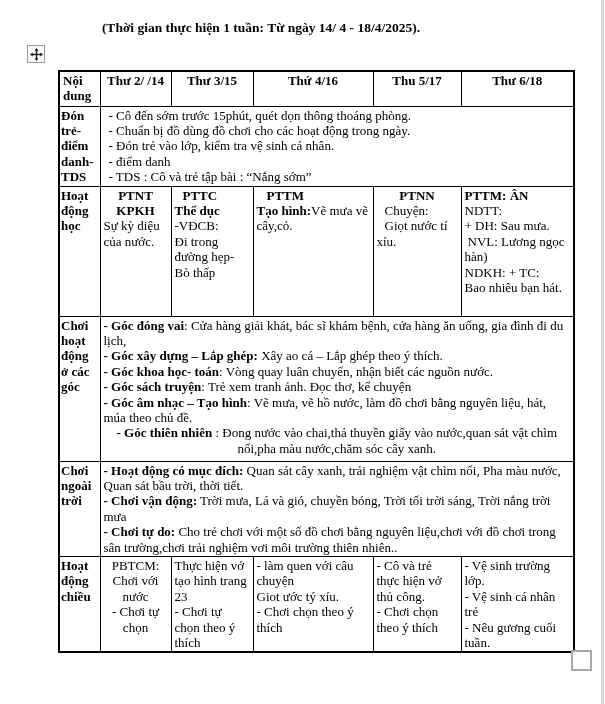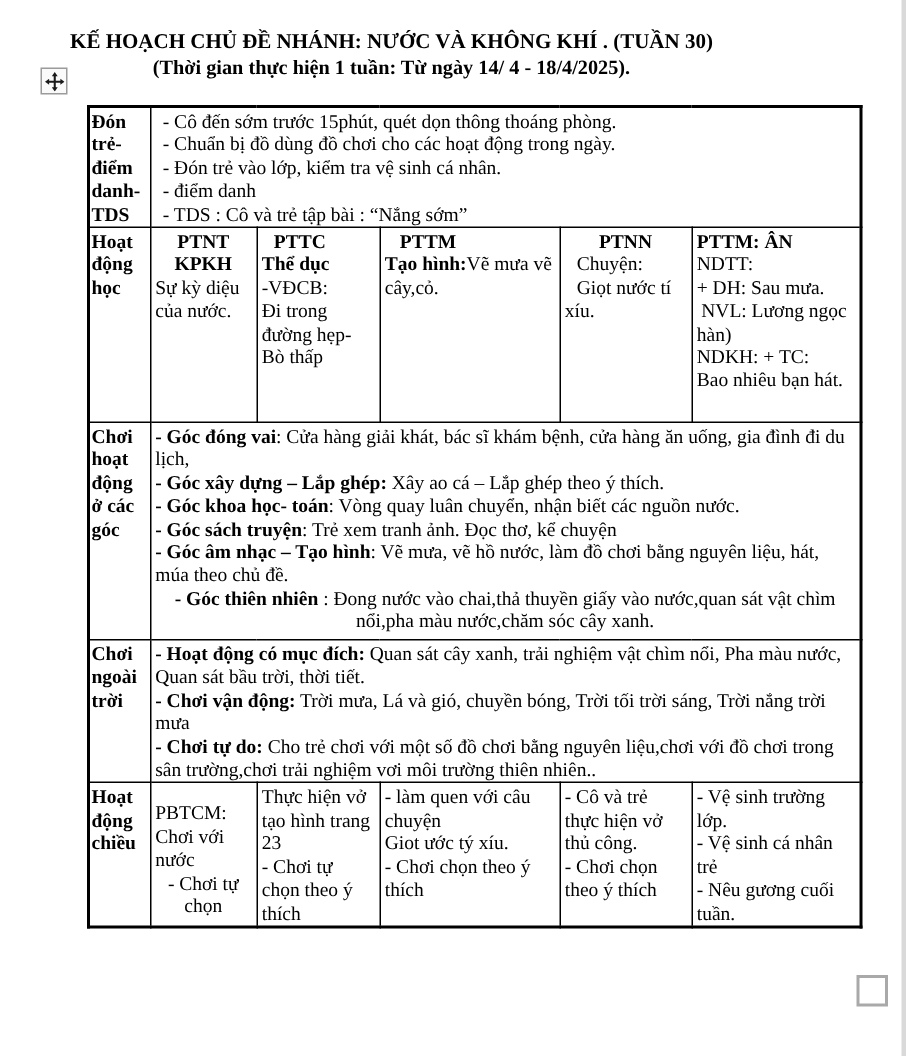--- a/index.html
+++ b/index.html
@@ -45,34 +45,41 @@
         <polygon points="8,0 5.6,3.4 10.4,3.4"></polygon>
         <polygon points="8,16 5.6,12.6 10.4,12.6"></polygon>
         <polygon points="0,8 3.4,5.6 3.4,10.4"></polygon>
         <polygon points="16,8 12.6,5.6 12.6,10.4"></polygon>
       </g>
     </svg>
   </span>
 </div>
 
 <div class="title-block">
-  <div class="title-l1">KẾ HOẠCH CHỦ ĐỀ NHÁNH: NƯỚC VÀ KHÔNG KHÍ . (TUẦN 30)</div>
   <div class="title-l2">(Thời gian thực hiện 1 tuần: Từ ngày 14/ 4 - 18/4/2025).</div>
 </div>
 
 <table class="plan">
   <colgroup>
     <col style="width:41px">
       <col style="width:71px">
       <col style="width:82px">
     <col style="width:120px">
       <col style="width:88px">
       <col style="width:113px">
   </colgroup>
   <tbody>
+      <tr style="height:35px">
+    <th class="first">Nội dung</th>
+    <th>Thư 2/ /14</th>
+    <th>Thư 3/15</th>
+    <th>Thứ 4/16</th>
+    <th>Thu 5/17</th>
+    <th>Thư 6/18</th>
+  </tr>
   <tr style="height:77px">
     <td class="lbl">Đón trẻ- điểm danh- TDS</td>
     <td class="merged" colspan="5">
           <div class="para"><span>- Cô đến sớm trước 15phút, quét dọn thông thoáng phòng.</span></div>
           <div class="para"><span>- Chuẩn bị đồ dùng đồ chơi cho các hoạt động trong ngày.</span></div>
           <div class="para"><span>- Đón trẻ vào lớp, kiểm tra vệ sinh cá nhân.</span></div>
           <div class="para"><span>- điểm danh</span></div>
           <div class="para"><span>- TDS : Cô và trẻ tập bài :  “Nắng sớm”</span></div>
         </td>
   </tr>
@@ -122,21 +129,21 @@
     <td class="lbl">Chơi ngoài trời</td>
     <td colspan="5">
           <div class="para"><span class="b">- Hoạt động có mục đích:</span><span> Quan sát cây xanh, trải nghiệm vật chìm nổi, Pha màu nước, Quan sát bầu trời, thời tiết.</span></div>
           <div class="para"><span class="b"> - Chơi vận động:</span><span> Trời mưa, Lá và gió, chuyền bóng, Trời tối trời sáng, Trời nắng trời mưa</span></div>
           <div class="para"><span class="b">- Chơi tự do:</span><span> Cho trẻ chơi với một số đồ chơi bằng nguyên liệu,chơi với đồ chơi trong sân trường,chơi trải nghiệm vơi môi trường thiên nhiên..</span></div>
         </td>
   </tr>
   <tr style="height:89px">
     <td class="lbl">Hoạt động chiều</td>
     <td>
-          <div class="para" style="text-align: left; margin-top: 11px;"><span>PBTCM: Chơi với nước</span></div>
+          <div class="para" style="text-align: center;"><span>PBTCM: Chơi với nước</span></div>
           <div class="para" style="text-align: center;"><span>- Chơi tự chọn</span></div>
         </td>
     <td>
           <div class="para"><span>Thực hiện vở tạo hình trang 23</span></div>
           <div class="para"><span>- Chơi tự chọn theo ý thích</span></div>
         </td>
     <td>
           <div class="para"><span>- làm quen với câu chuyện</span></div>
           <div class="para"><span>Giot ước tý xíu.</span></div>
           <div class="para"><span>- Chơi chọn theo ý thích</span></div>

